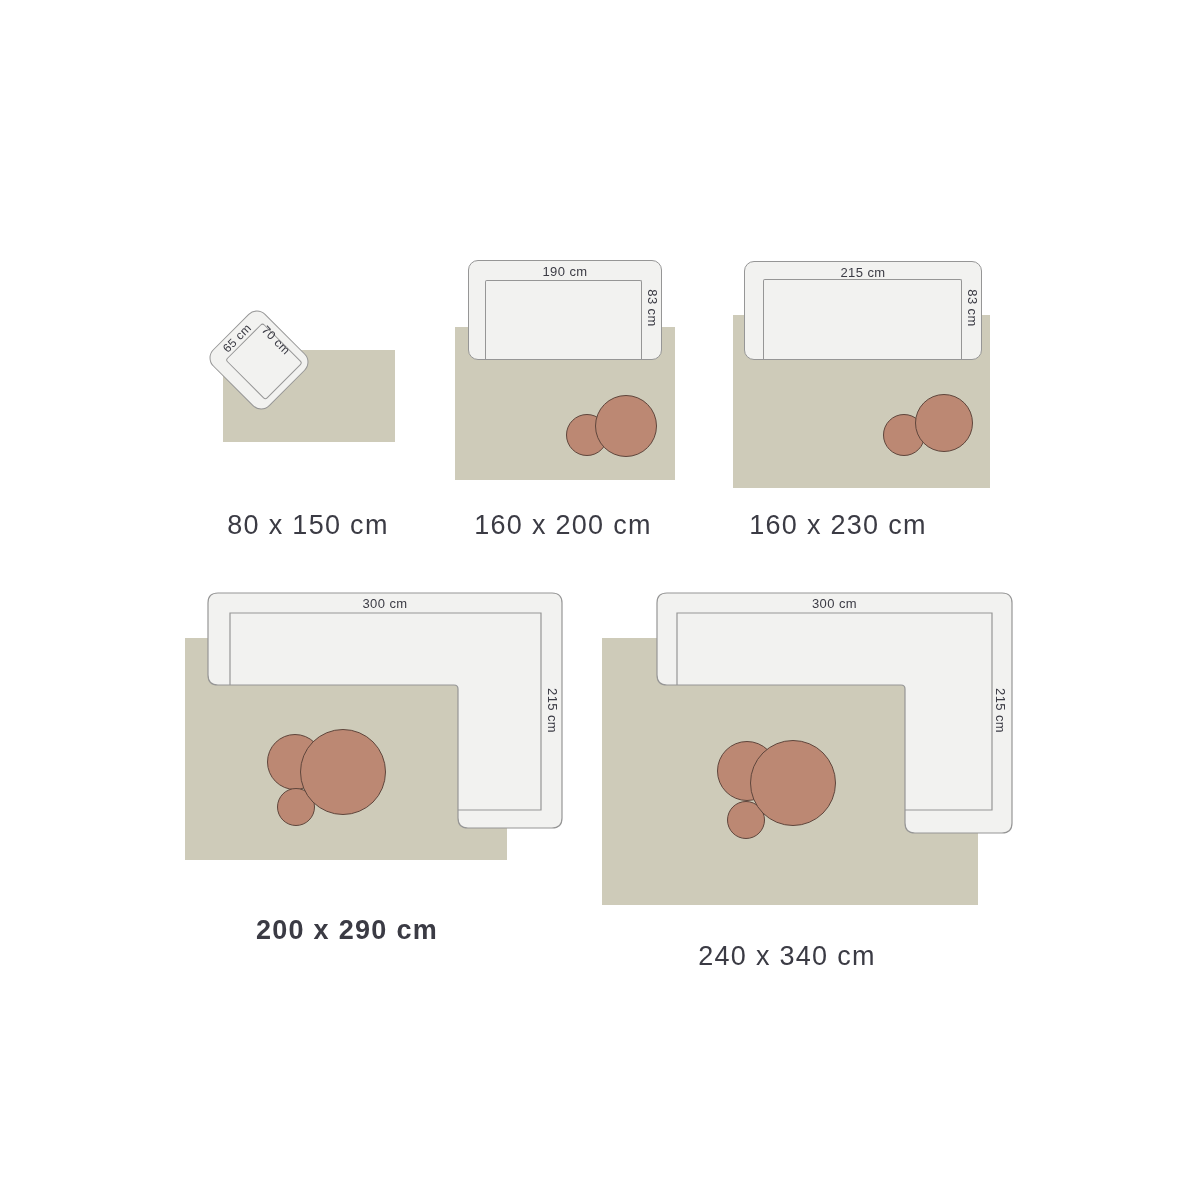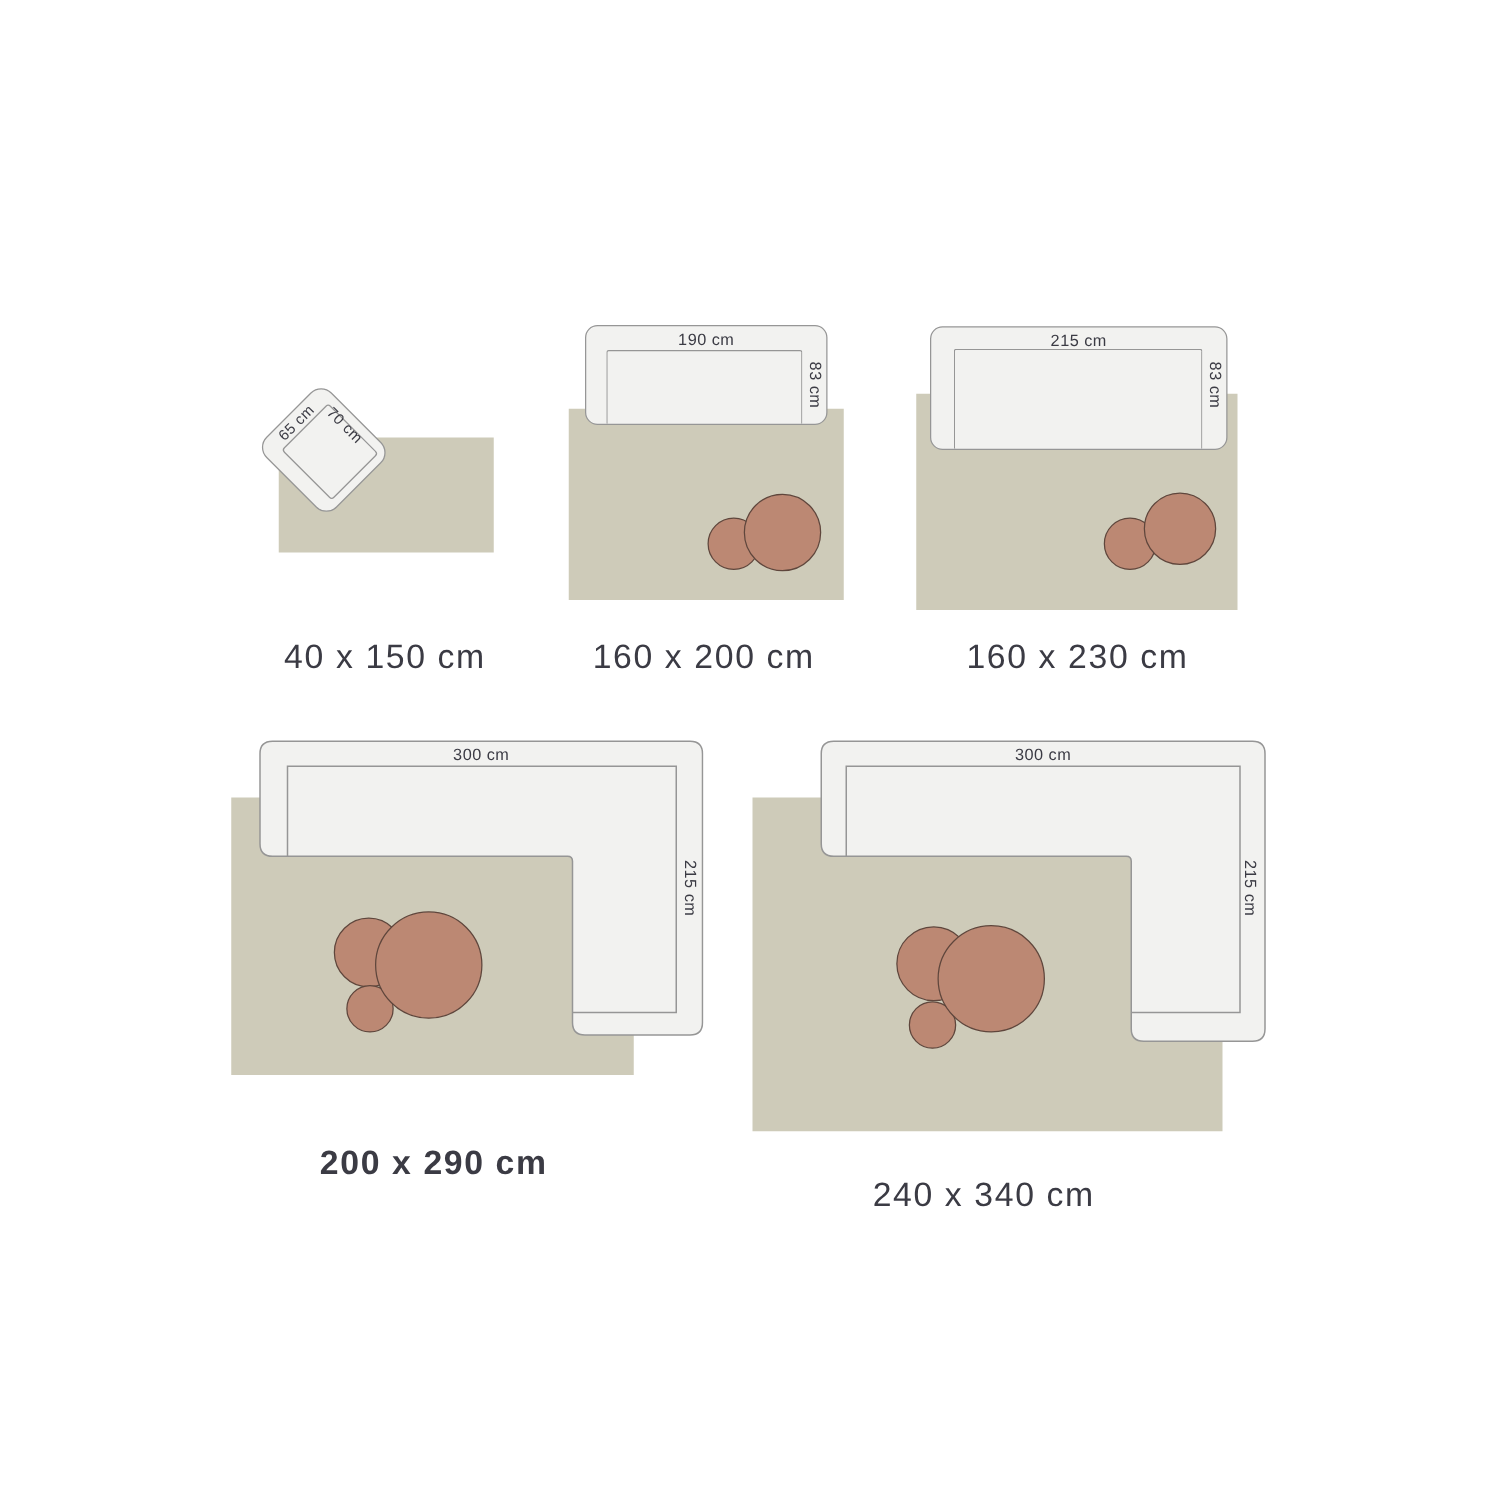--- a/index.html
+++ b/index.html
@@ -55,45 +55,45 @@
 
 <div id="canvas">
 
   <div>
     <div class="rug" style="left:223px;top:350px;width:172px;height:92px;"></div>
     <div class="chair" style="left:222px;top:320px;width:74px;height:80px;">
       <div class="chair-seat"></div>
       <div class="dim" style="left:0;right:0;top:1px;font-size:12px;">65 cm</div>
       <div class="dim v" style="left:40px;top:30px;font-size:12px;">70 cm</div>
     </div>
-    <div class="size-label" style="left:158px;top:509px;">40 x 150 cm</div>
+    <div class="size-label" style="left:158px;top:509px;">80 x 150 cm</div>
   </div>
 
   <div>
     <div class="rug" style="left:455px;top:327px;width:220px;height:153px;"></div>
     <div class="table" style="left:566px;top:414px;width:42px;height:42px;"></div>
     <div class="table" style="left:595px;top:395px;width:62px;height:62px;"></div>
-    <div class="sofa" style="left:468px;top:260px;width:194px;height:80px;">
+    <div class="sofa" style="left:468px;top:260px;width:194px;height:100px;">
       <div class="seat" style="left:16px;top:19px;right:19px;bottom:0;"></div>
       <div class="dim" style="left:0;right:0;top:4px;">190 cm</div>
     </div>
     <div class="dim v" style="left:630px;top:301px;">83 cm</div>
     <div class="size-label" style="left:413px;top:509px;">160 x 200 cm</div>
   </div>
 
   <div>
     <div class="rug" style="left:733px;top:315px;width:257px;height:173px;"></div>
     <div class="table" style="left:883px;top:414px;width:42px;height:42px;"></div>
     <div class="table" style="left:915px;top:394px;width:58px;height:58px;"></div>
     <div class="sofa" style="left:744px;top:261px;width:238px;height:99px;">
       <div class="seat" style="left:18px;top:17px;right:19px;bottom:0;"></div>
       <div class="dim" style="left:0;right:0;top:4px;">215 cm</div>
     </div>
     <div class="dim v" style="left:950px;top:301px;">83 cm</div>
-    <div class="size-label" style="left:712px;top:509px;">160 x 230 cm</div>
+    <div class="size-label" style="left:688px;top:509px;">160 x 230 cm</div>
   </div>
 
   <div>
     <div class="rug" style="left:185px;top:638px;width:322px;height:222px;"></div>
     <div class="table" style="left:267px;top:734px;width:56px;height:56px;"></div>
     <div class="table" style="left:277px;top:788px;width:38px;height:38px;"></div>
     <div class="table" style="left:300px;top:729px;width:86px;height:86px;"></div>
     <svg class="abs" style="left:207px;top:592px;" width="356" height="237" viewBox="-1 -1 356 237">
       <path d="M10,0 H344 Q354,0 354,10 V225 Q354,235 344,235 H260 Q250,235 250,225 V96 Q250,92 246,92 H10 Q0,92 0,82 V10 Q0,0 10,0 Z" fill="#f2f2f0" stroke="#969696" stroke-width="1.2"></path>
       <path d="M22,92 V20 H333 V217 H250" fill="none" stroke="#969696" stroke-width="1.2"></path>

